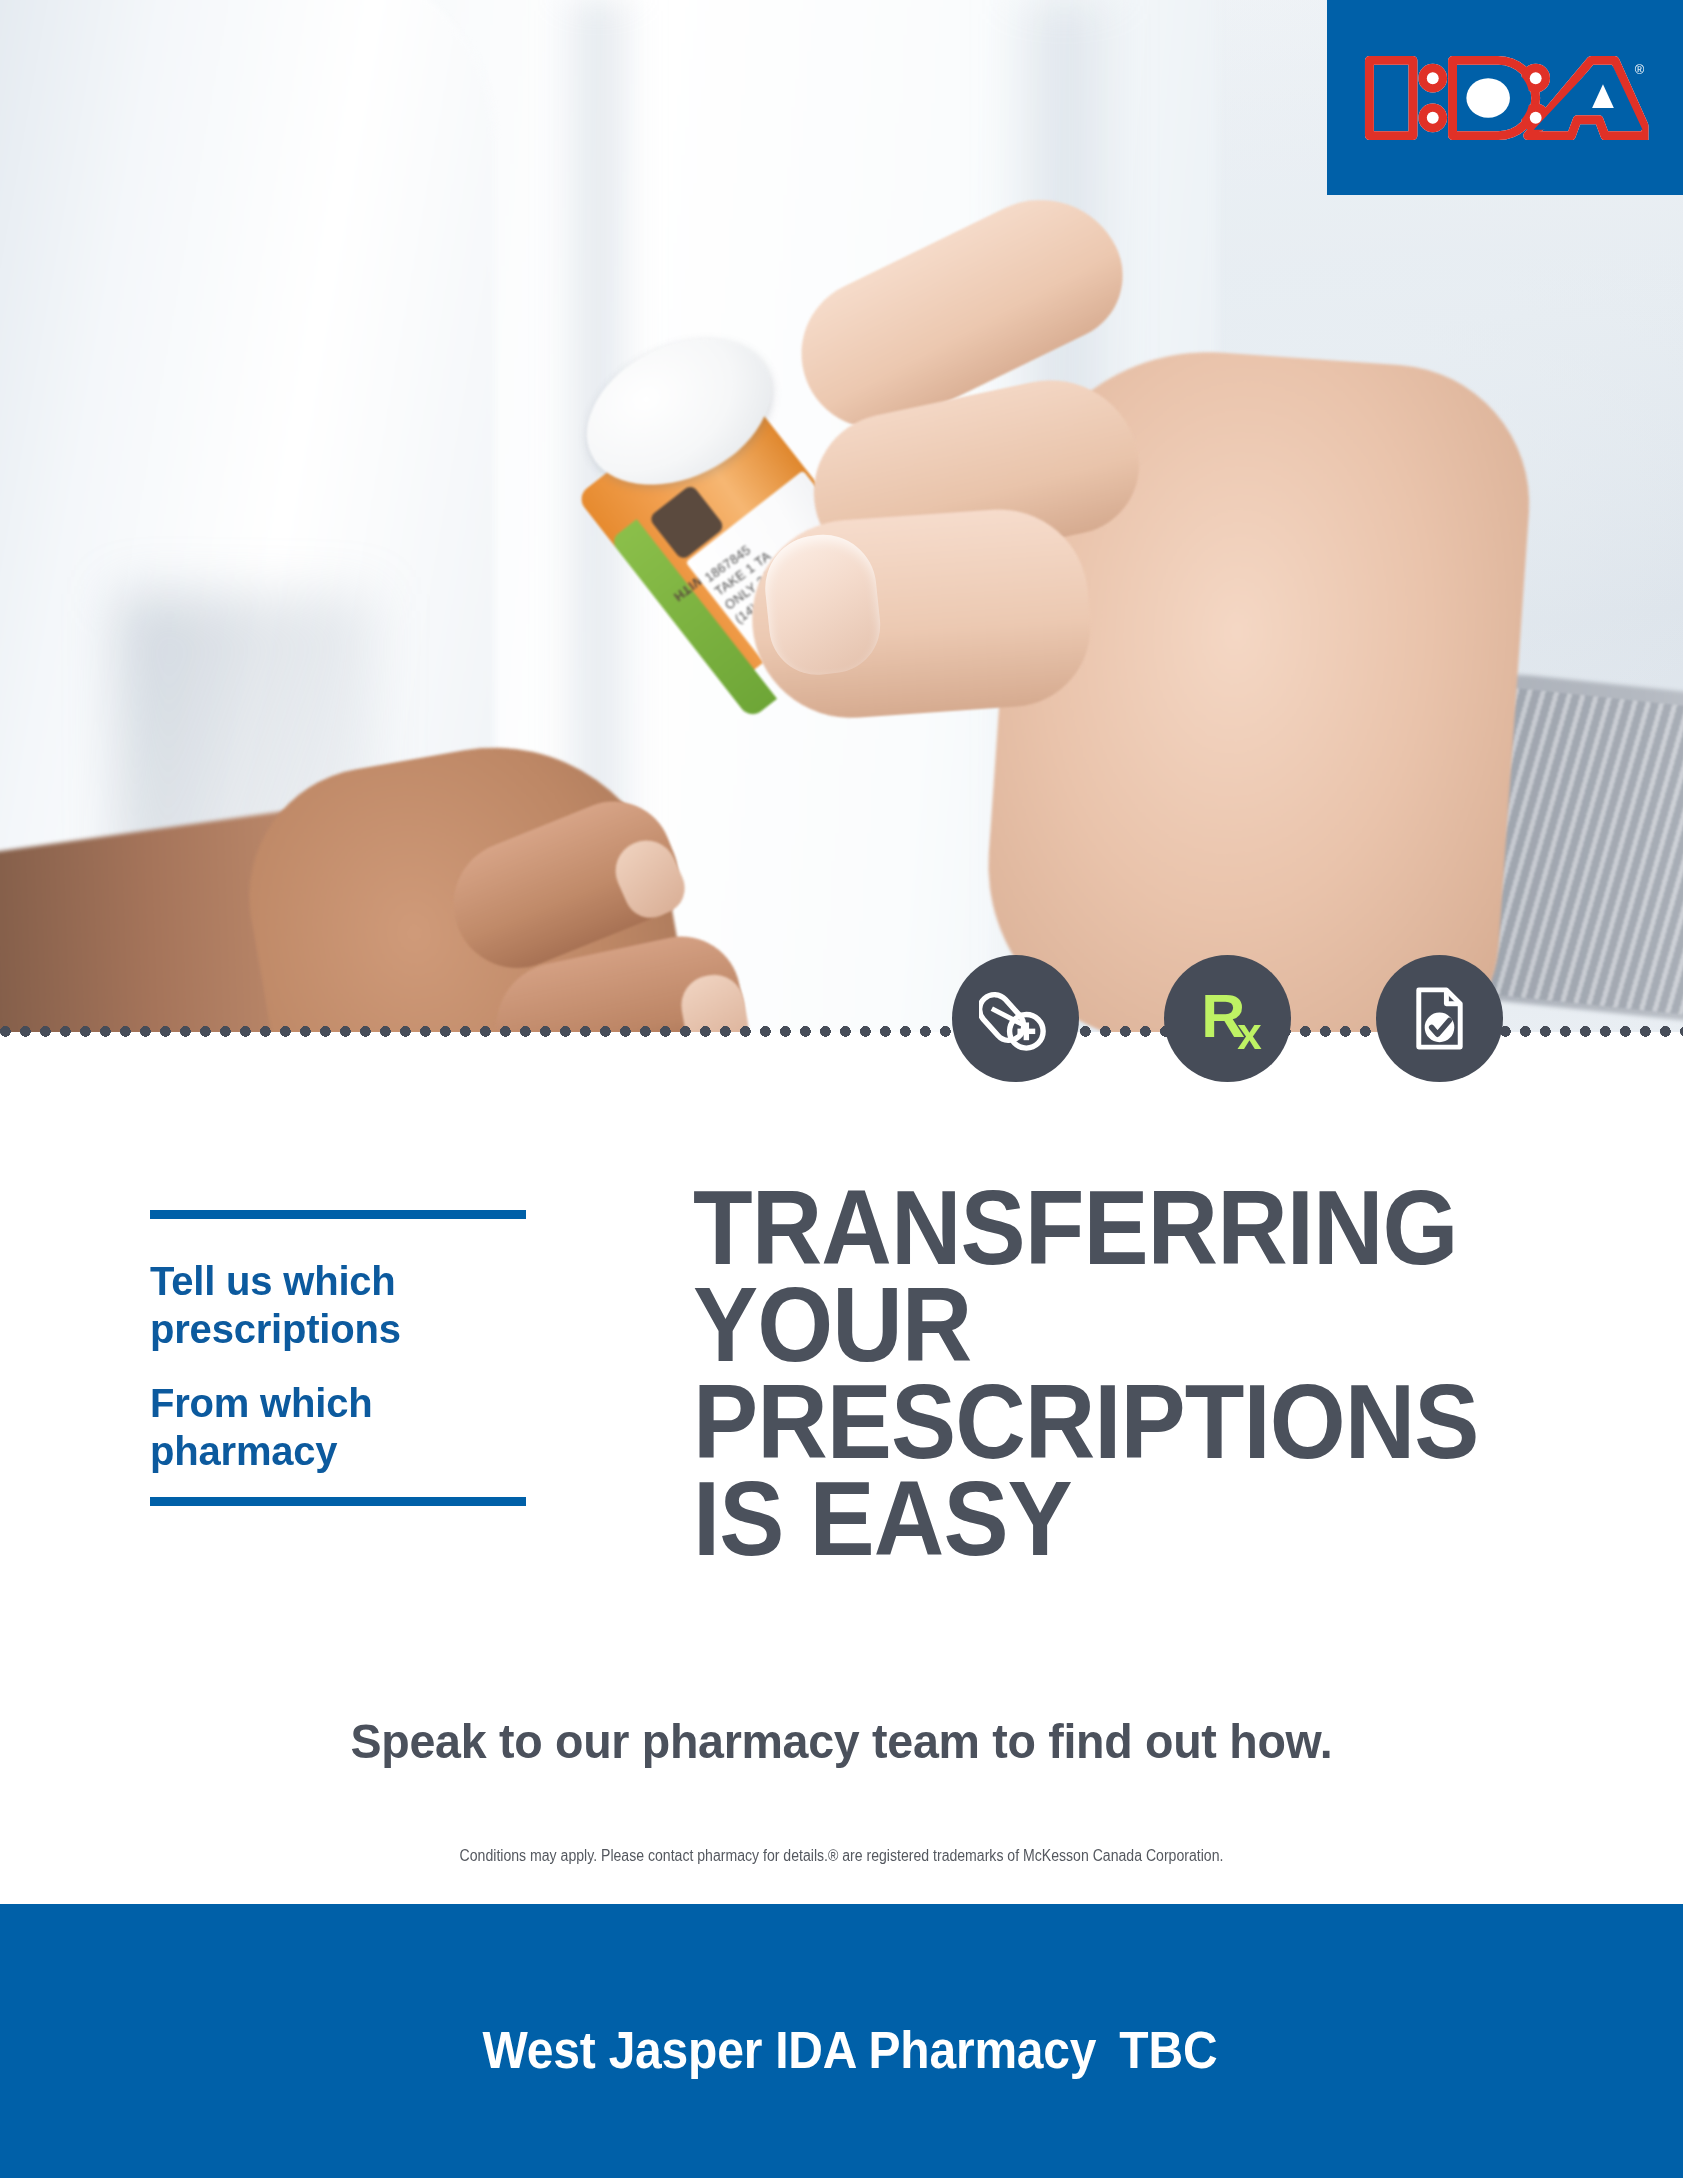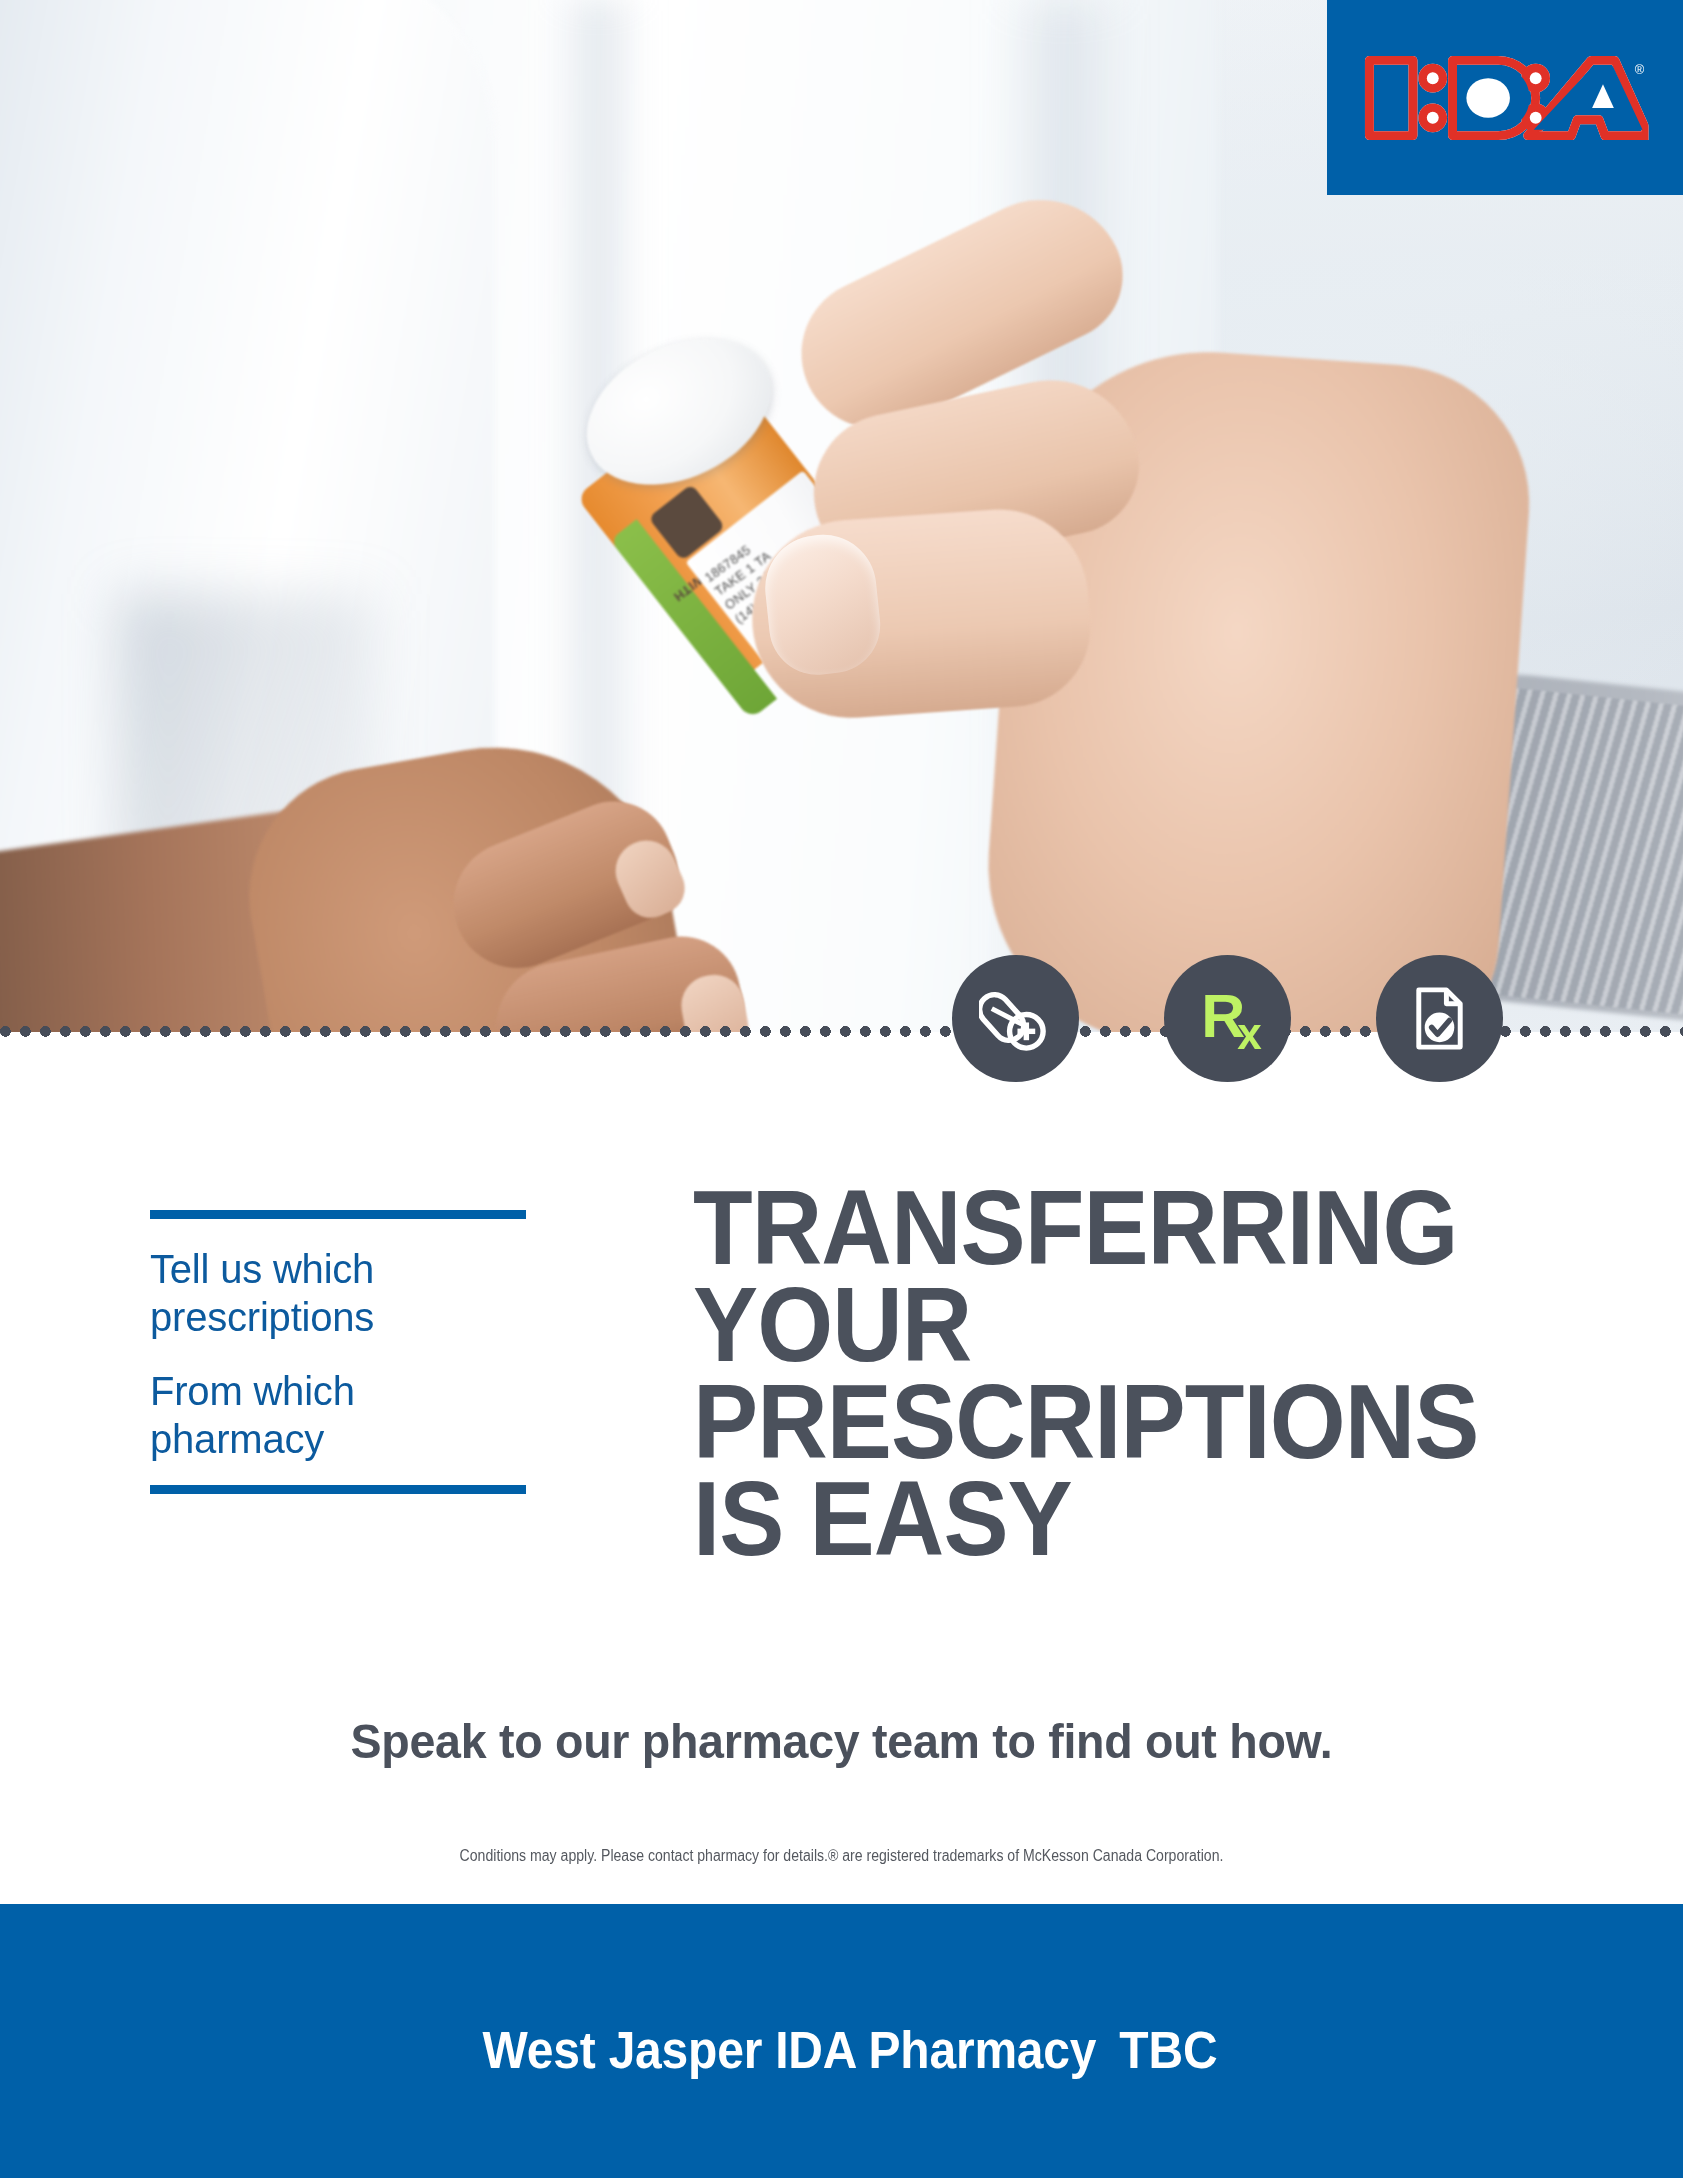--- a/index.html
+++ b/index.html
@@ -422,25 +422,25 @@
     height: 9px;
     background: #0060a8;
   }
   .steps-list {
     margin: 0;
     padding: 26px 0 22px 0;
     list-style: none;
   }
   .steps-list li {
     font-family: "Liberation Sans", sans-serif;
-    font-weight: normal;
+    font-weight: bold;
     font-size: 40px;
     line-height: 48px;
     color: #0c5a9e;
-    margin: 0 0 26px 0;
+    margin: 12px 0 26px 0;
     letter-spacing: -0.2px;
   }
   .steps-list li:last-child { margin-bottom: 0; }
 
   .headline {
     position: absolute;
     left: 693px;
     top: 147px;
     width: 891px;
     font-family: "Liberation Sans Narrow", "Liberation Sans", sans-serif;

